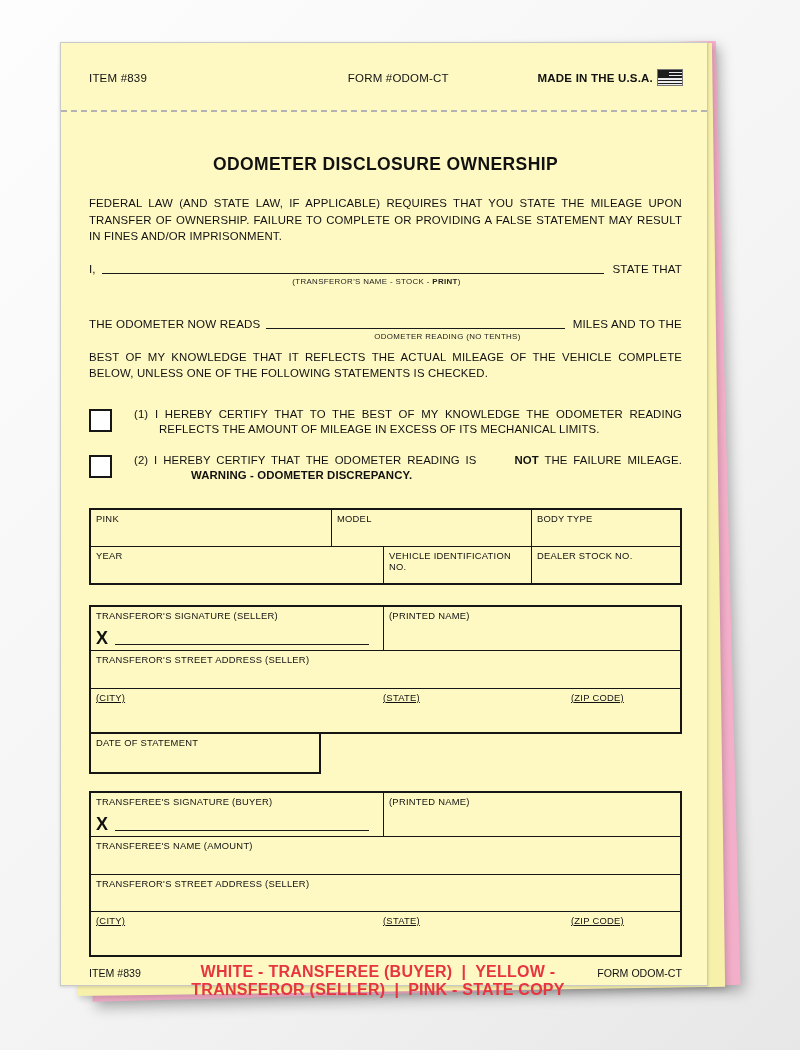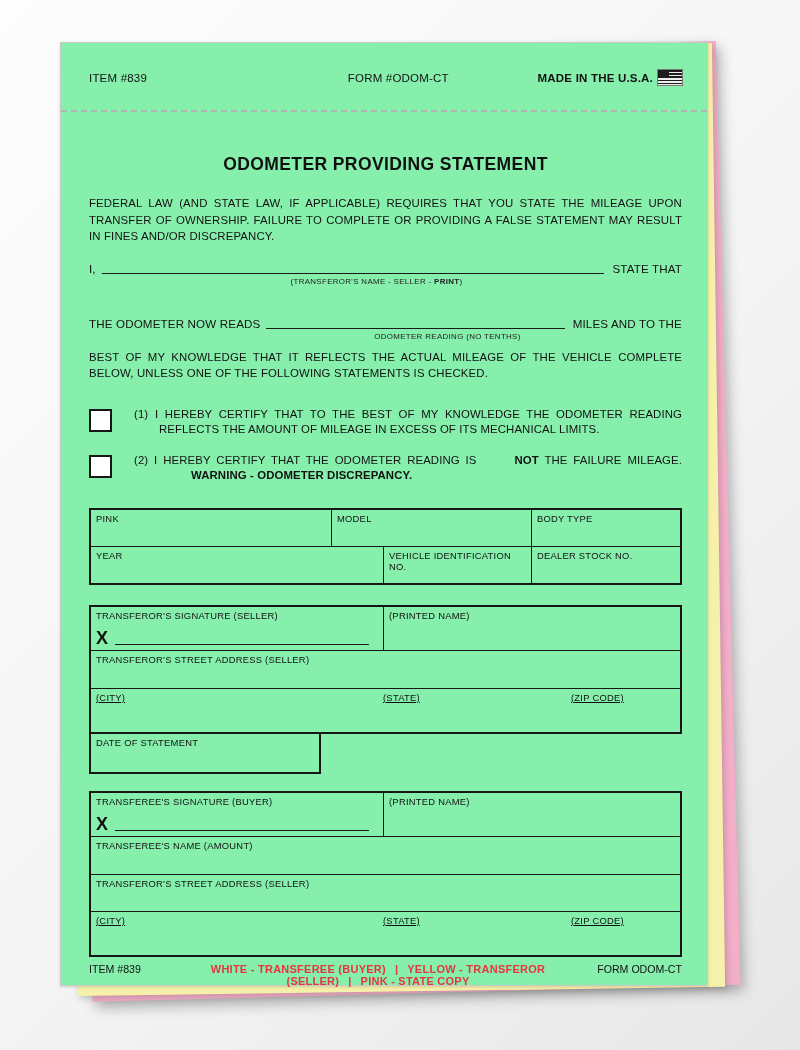--- a/index.html
+++ b/index.html
@@ -5,21 +5,21 @@
   html,body{margin:0;padding:0;}
   body{
     width:800px;height:1050px;overflow:hidden;
     background:linear-gradient(135deg,#fdfdfd 0%,#f4f4f4 55%,#e7e7e7 100%);
     font-family:"Liberation Sans",sans-serif;color:#111;
   }
   .stage{position:relative;width:800px;height:1050px;}
   .sheet{position:absolute;left:60px;top:42px;width:648px;height:944px;transform-origin:0 0;}
   .sheet-pink{transform:translate(8px,16px) rotate(-1.5deg);box-shadow:3px 6px 14px rgba(0,0,0,.30);}
   .sheet-yellow{transform:translate(4px,10px) rotate(-0.8deg);box-shadow:2px 3px 6px rgba(0,0,0,.18);}
-  .sheet-white{background:#86efac;border:1px solid #c9c9c9;box-shadow:0 1px 3px rgba(0,0,0,.15);box-sizing:border-box;}
+  .sheet-white{background:#fef9c3;border:1px solid #c9c9c9;box-shadow:0 1px 3px rgba(0,0,0,.15);box-sizing:border-box;}
   .page-inner{padding:27px 25px 0 28px;}
 
   
   .hdr{display:flex;align-items:center;font-size:11.5px;letter-spacing:.2px;}
   .hdr-item{width:170px;}
   .hdr-form{flex:1;text-align:center;}
   .hdr-made{display:flex;align-items:center;gap:5px;font-weight:bold;}
   .flag{width:24px;height:15px;position:relative;flex:0 0 auto;
     background:repeating-linear-gradient(180deg,#1d1d1d 0 1.6px,#ededed 1.6px 3.2px);
     outline:1px solid #777;}
@@ -65,21 +65,21 @@
   .wide-row{border-top:1.6px solid #161616;height:38px;padding:3px 4px 0 5px;
     font-size:9.4px;letter-spacing:.25px;box-sizing:border-box;}
   .csz-row{border-top:1.6px solid #161616;height:44px;display:grid;
     grid-template-columns:287px 188px auto;box-sizing:border-box;text-decoration:underline;}
   .csz-row>div{padding:3px 0 0 5px;font-size:9.4px;letter-spacing:.25px;}
   .datebox{width:232px;height:40px;border:2px solid #161616;border-top:none;
     padding:3px 4px 0 5px;font-size:9.4px;letter-spacing:.25px;box-sizing:border-box;}
 
   .footer{display:flex;align-items:baseline;margin-top:6px;font-size:10.6px;}
   .footer .f-item{width:95px;}
-  .footer .f-copies{flex:1;text-align:center;font-weight:bold;font-size:11px;letter-spacing:.25px;}
+  .footer .f-copies{flex:1;text-align:center;font-weight:bold;font-size:16px;letter-spacing:.25px;}
   .footer .f-copies .sep{padding:0 9px;}
   .footer .f-form{width:110px;text-align:right;}
 </style>
 </head>
 <body>
 
 <div class="stage">
 
   <div class="sheet sheet-pink" style="background: rgb(243, 174, 201);"></div>
   <div class="sheet sheet-yellow" style="background: rgb(246, 240, 171);"></div>
@@ -91,31 +91,31 @@
         <div class="hdr-item">ITEM #839</div>
         <div class="hdr-form">FORM #ODOM-CT</div>
         <div class="hdr-made">
           <span>MADE IN THE U.S.A.</span>
           <span class="flag"></span>
         </div>
       </div>
 
       <div class="perf"></div>
 
-      <div class="title">ODOMETER PROVIDING STATEMENT</div>
-
-      <div class="para">FEDERAL LAW (AND STATE LAW, IF APPLICABLE) REQUIRES THAT YOU STATE THE MILEAGE UPON TRANSFER OF OWNERSHIP. FAILURE TO COMPLETE OR PROVIDING A FALSE STATEMENT MAY RESULT IN FINES AND/OR DISCREPANCY.</div>
+      <div class="title">ODOMETER DISCLOSURE OWNERSHIP</div>
+
+      <div class="para">FEDERAL LAW (AND STATE LAW, IF APPLICABLE) REQUIRES THAT YOU STATE THE MILEAGE UPON TRANSFER OF OWNERSHIP. FAILURE TO COMPLETE OR PROVIDING A FALSE STATEMENT MAY RESULT IN FINES AND/OR IMPRISONMENT.</div>
 
       <div class="fill-row">
         <span class="pre">I,</span>
         <span class="rule"></span>
         <span class="suf">STATE THAT</span>
       </div>
       <div class="caption cap-name">
-        <span>(TRANSFEROR'S NAME - SELLER - </span><b>PRINT</b><span>)</span>
+        <span>(TRANSFEROR'S NAME - STOCK - </span><b>PRINT</b><span>)</span>
       </div>
 
       <div class="fill-row" style="margin-top:30px;">
         <span class="pre">THE ODOMETER NOW READS</span>
         <span class="rule"></span>
         <span class="suf">MILES AND TO THE</span>
       </div>
       <div class="caption cap-odo">ODOMETER READING (NO TENTHS)</div>
 
       <div class="para" style="margin-top:8px;">BEST OF MY KNOWLEDGE THAT IT REFLECTS THE ACTUAL MILEAGE OF THE VEHICLE COMPLETE BELOW, UNLESS ONE OF THE FOLLOWING STATEMENTS IS CHECKED.</div>

